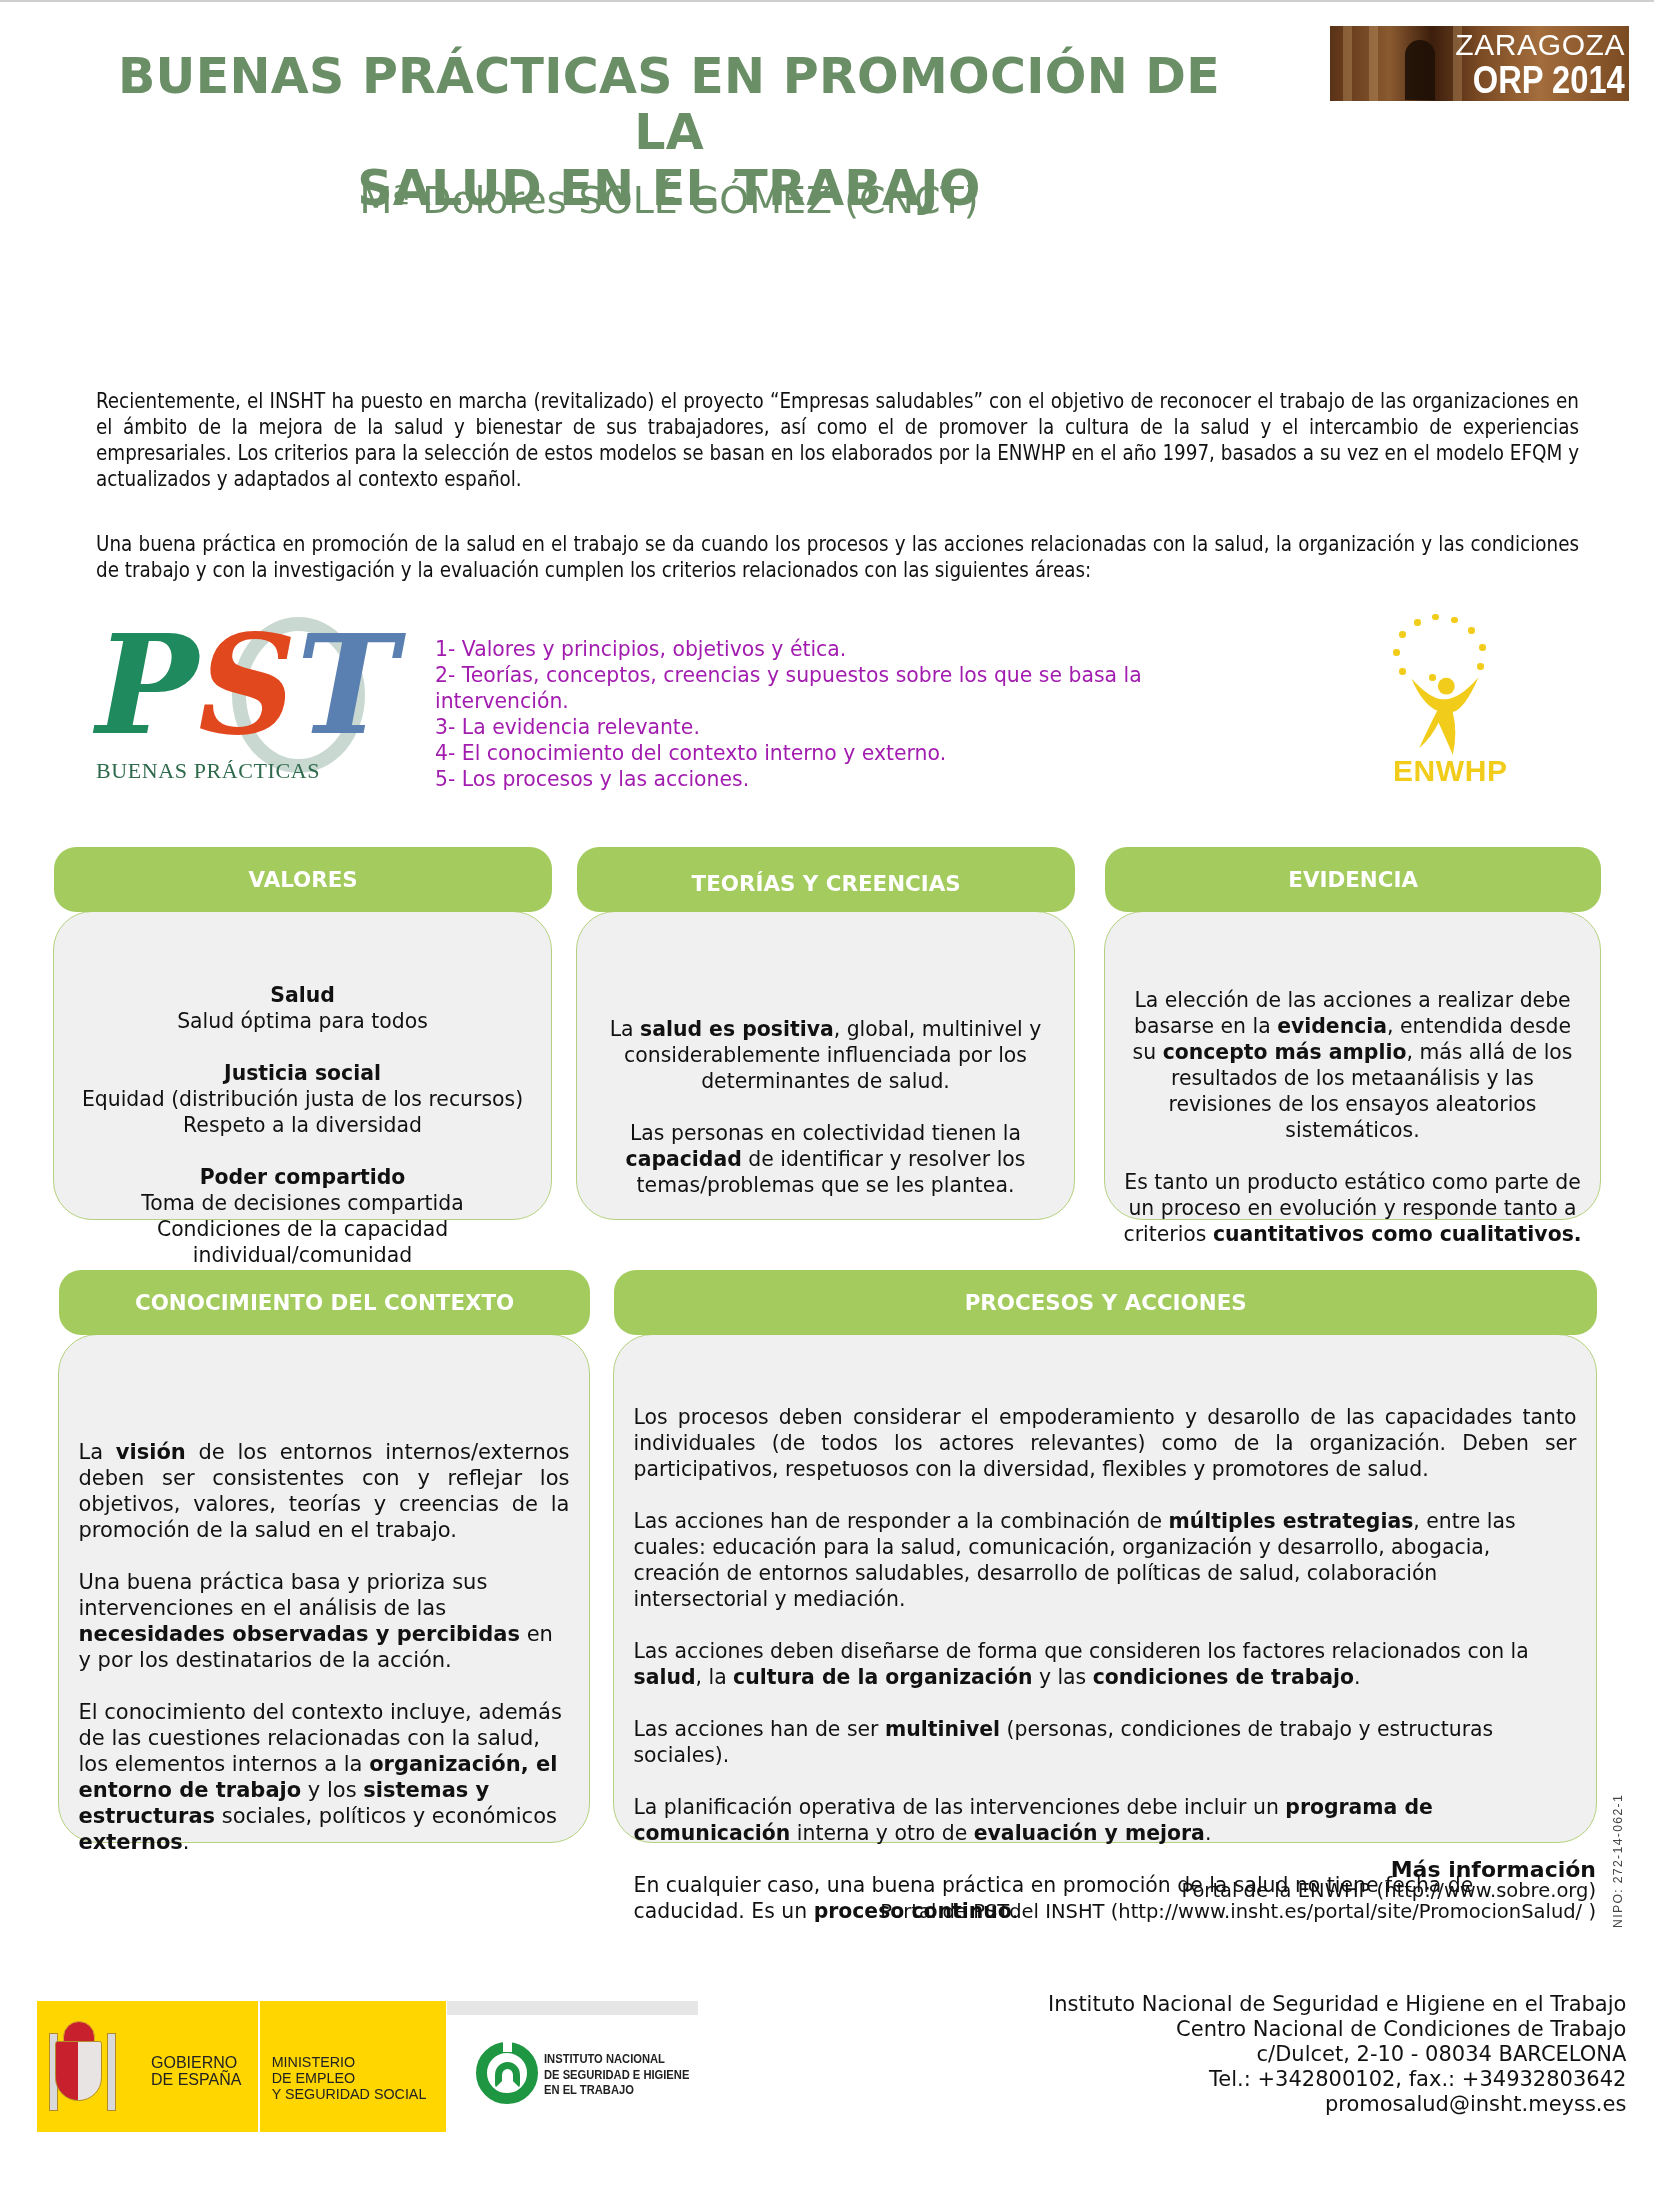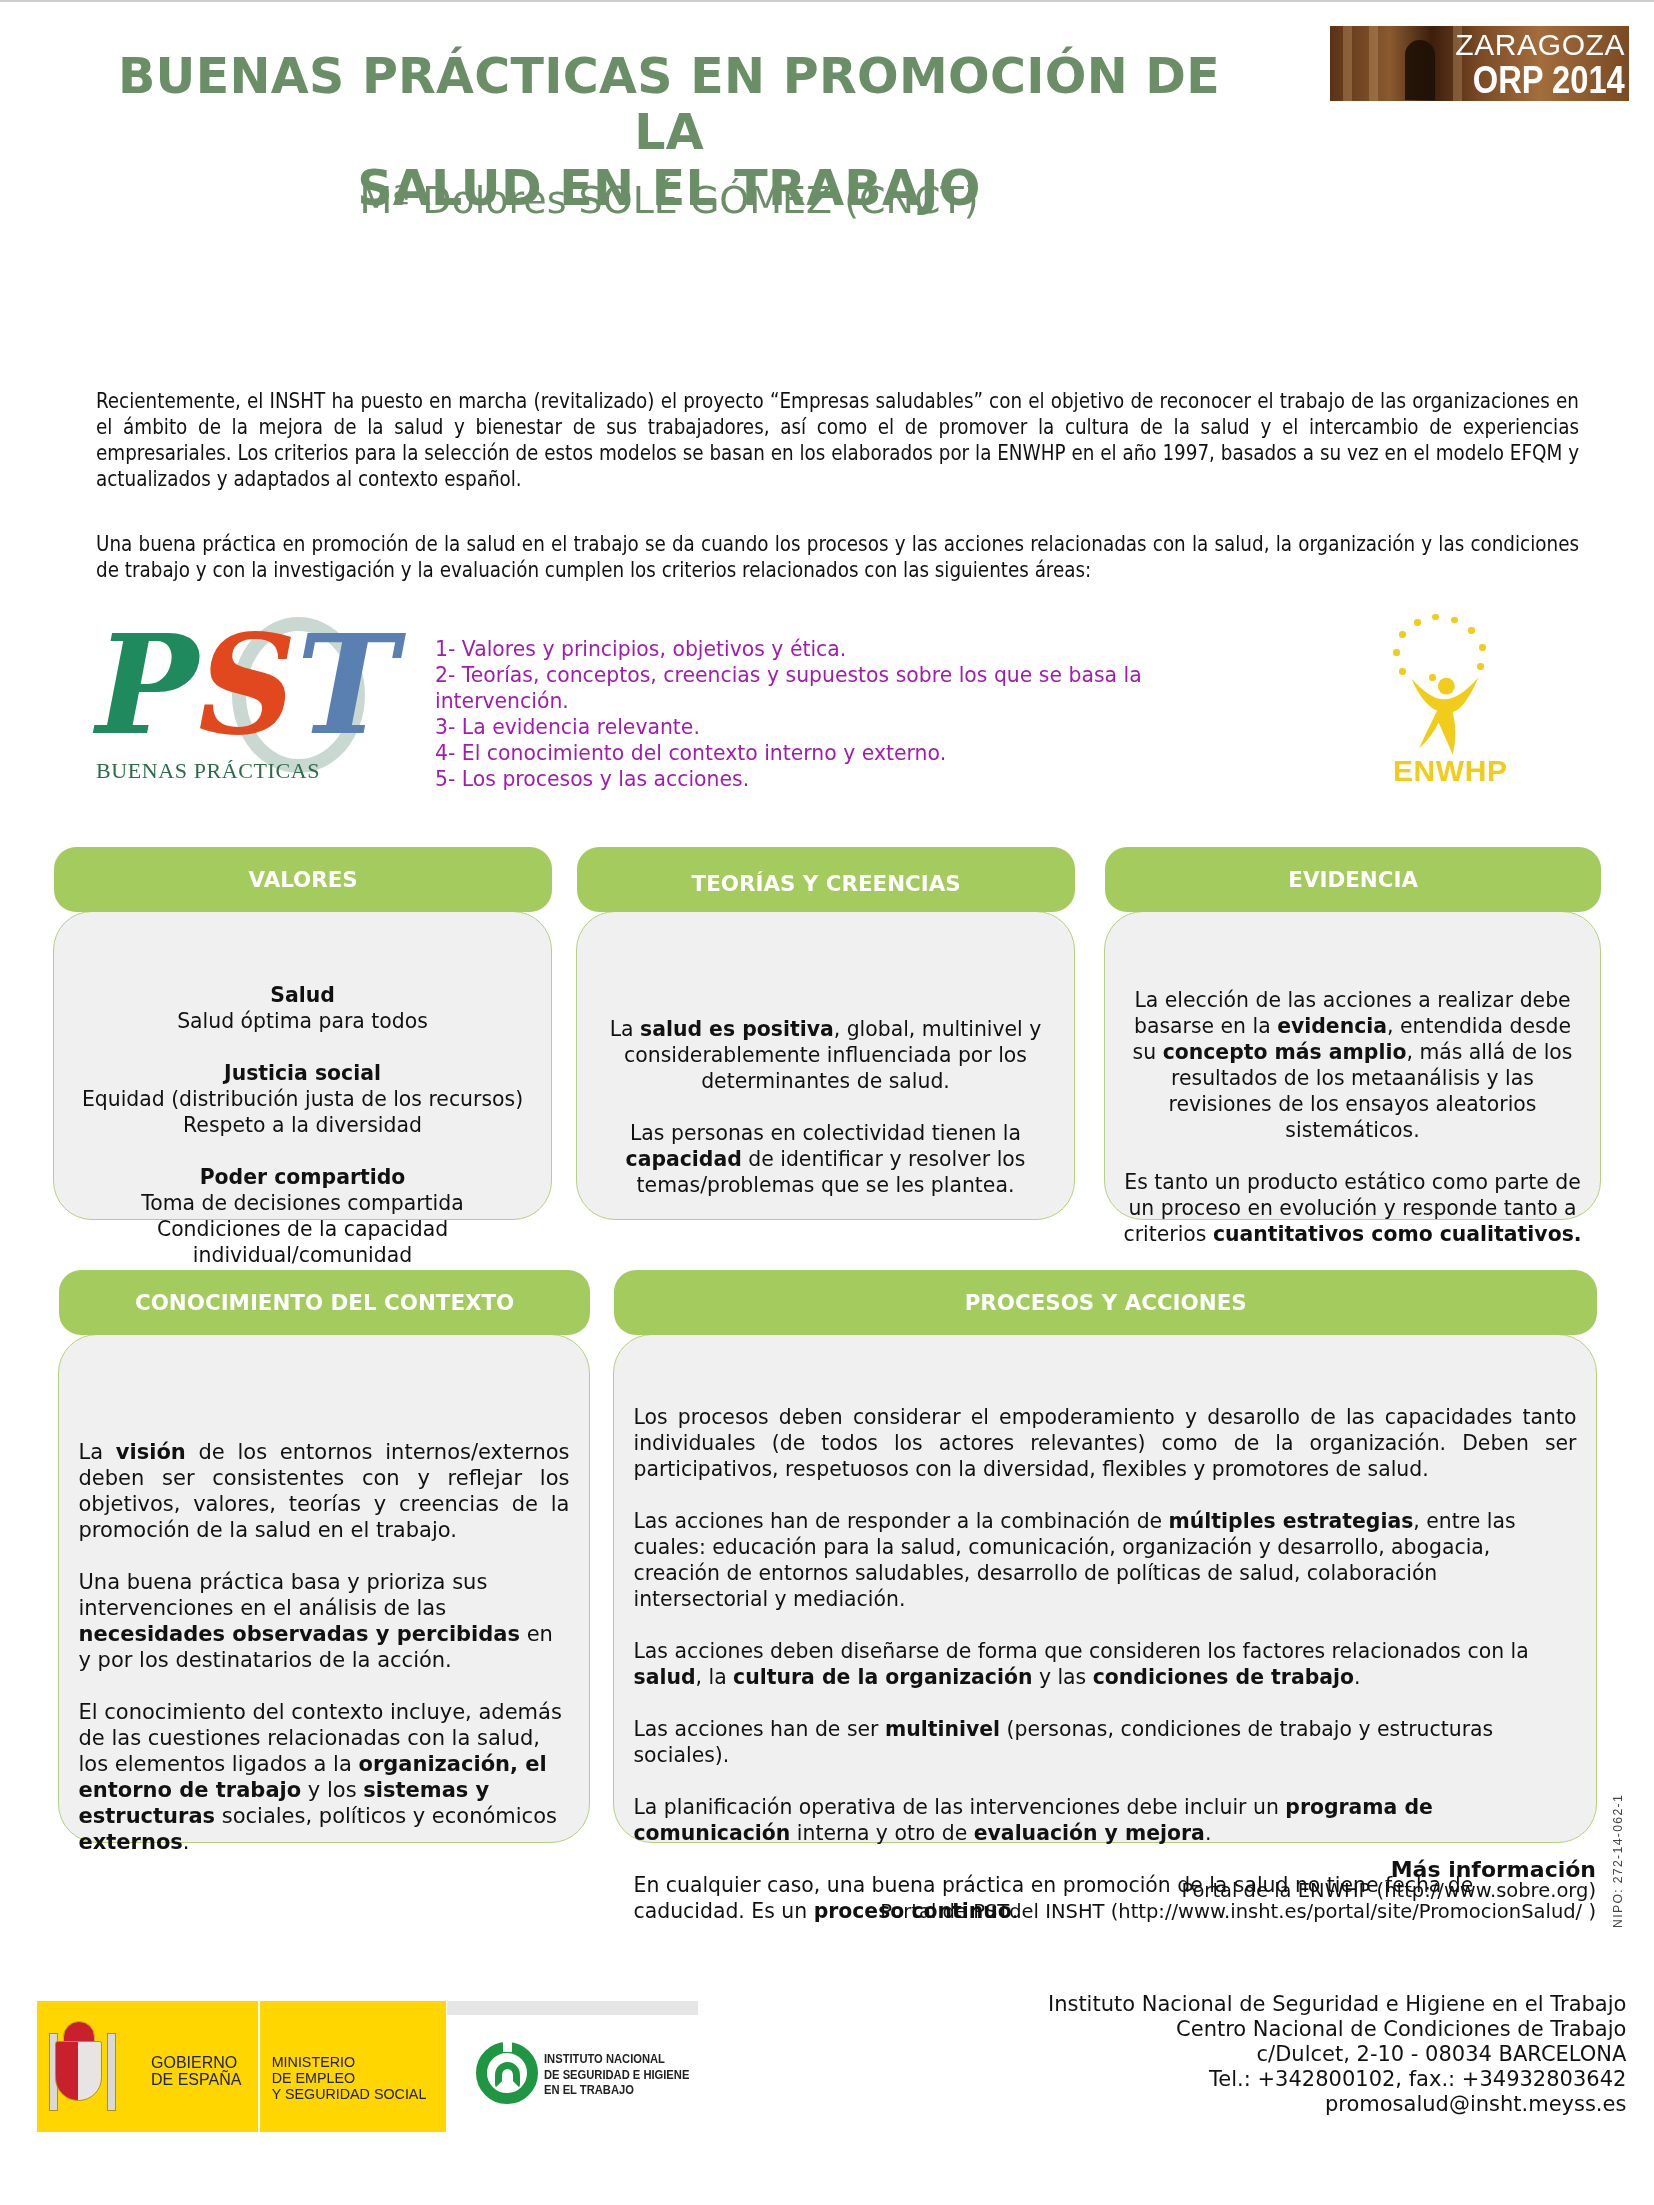--- a/index.html
+++ b/index.html
@@ -183,21 +183,21 @@
 </div>
 
 <div class="card" id="card-contexto">
   <div class="hdr">CONOCIMIENTO DEL CONTEXTO</div>
   <div class="bdy">
     <div class="inner">
       <p class="just"><span>La </span><b>visión</b><span> de los entornos internos/externos deben ser consistentes con y reflejar los objetivos, valores, teorías y creencias de la promoción de la salud en el trabajo.</span></p>
       <div class="gap"></div>
       <p><span>Una buena práctica basa y prioriza sus intervenciones en el análisis de las </span><b>necesidades observadas y percibidas</b><span> en y por los destinatarios de la acción.</span></p>
       <div class="gap"></div>
-      <p><span>El conocimiento del contexto incluye, además de las cuestiones relacionadas con la salud, los elementos ligados a la </span><b>organización, el entorno de trabajo</b><span> y los </span><b>sistemas y estructuras</b><span> sociales, políticos y económicos </span><b>externos</b><span>.</span></p>
+      <p><span>El conocimiento del contexto incluye, además de las cuestiones relacionadas con la salud, los elementos internos a la </span><b>organización, el entorno de trabajo</b><span> y los </span><b>sistemas y estructuras</b><span> sociales, políticos y económicos </span><b>externos</b><span>.</span></p>
     </div>
   </div>
 </div>
 
 <div class="card" id="card-procesos">
   <div class="hdr">PROCESOS Y ACCIONES</div>
   <div class="bdy">
     <div class="inner">
       <p class="just">Los procesos deben considerar el empoderamiento y desarollo de las capacidades tanto individuales (de todos los actores relevantes) como de la organización. Deben ser participativos, respetuosos con la diversidad, flexibles y promotores de salud.</p>
       <div class="gap"></div>

